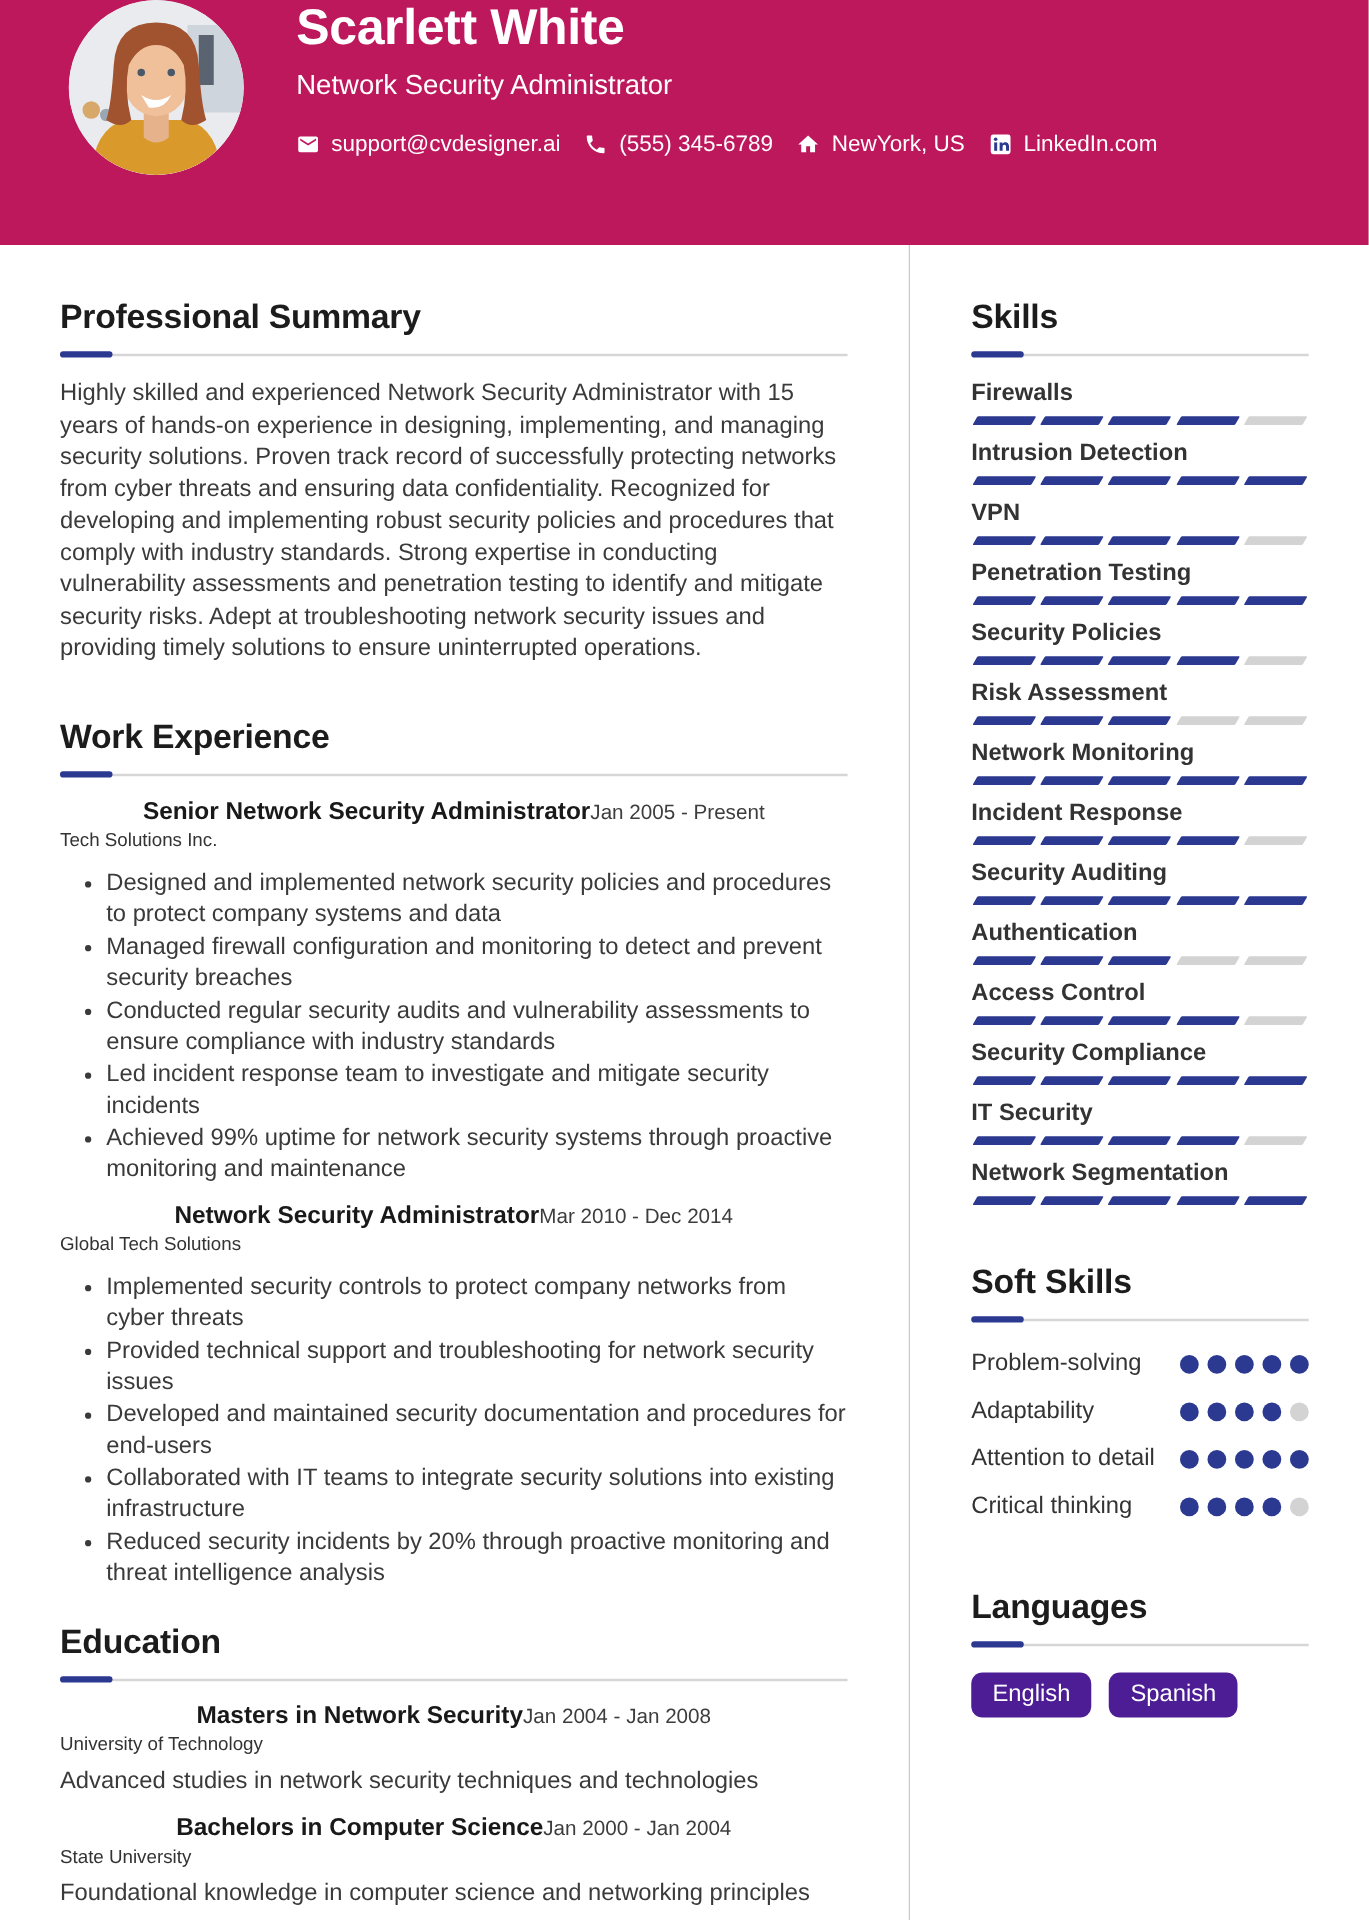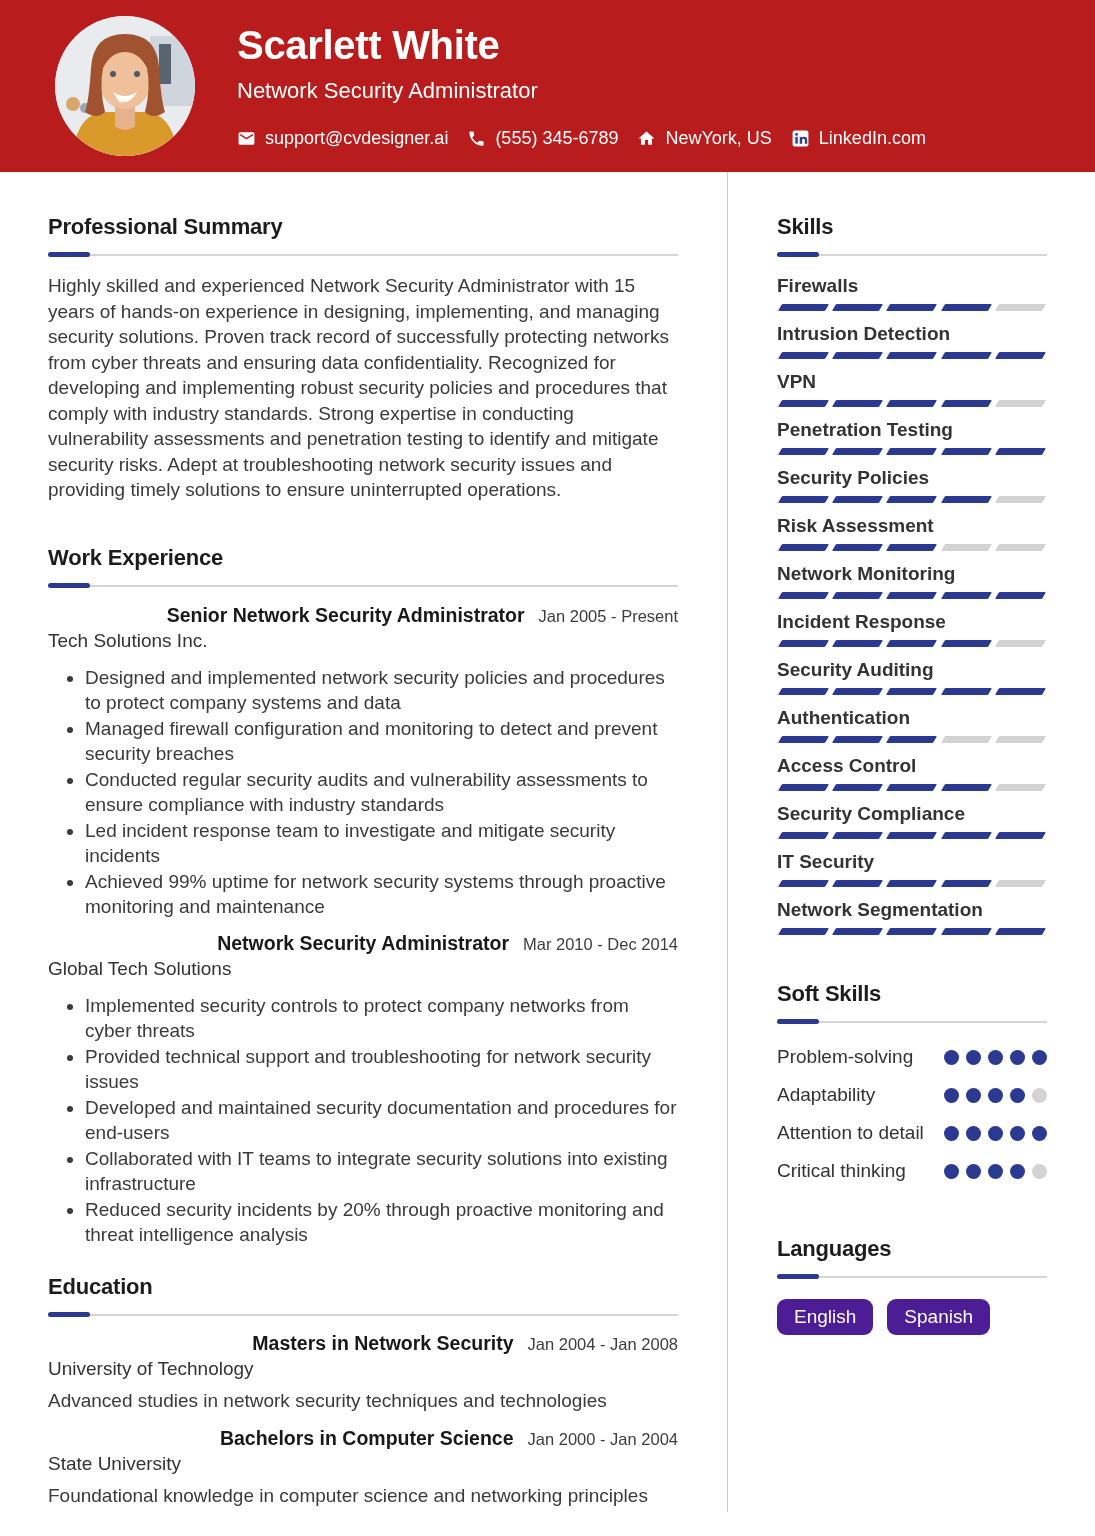--- a/index.html
+++ b/index.html
@@ -7,24 +7,24 @@
   body {
     width: 1095px; height: 1536px;
     background: #ffffff;
     font-family: "Liberation Sans", sans-serif;
     color: #3a3a3a;
     overflow: hidden;
   }
 
   
   .header {
-    height: 172px;
-    background: #b91c1c;
+    height: 196px;
+    background: #be185d;
     display: flex;
-    align-items: center;
+    align-items: flex-start;
   }
   .avatar {
     width: 140px; height: 140px;
     border-radius: 50%;
     margin-left: 55px;
     overflow: hidden;
     flex: none;
     background: #e9eaec;
   }
   .avatar svg { display: block; }
@@ -35,35 +35,35 @@
   .contact-item { display: flex; align-items: center; gap: 9px; white-space: nowrap; }
   .contact-item svg { width: 19px; height: 19px; display: block; }
 
   
   .main { display: flex; align-items: stretch; min-height: 1340px; }
   .left-col { width: 630px; margin-left: 48px; padding-top: 42px; }
   .vdivider { width: 1px; background: #c9c9c9; margin-left: 49px; }
   .right-col { width: 270px; margin-left: 49px; padding-top: 42px; }
 
   
-  .section-heading { font-size: 22px; font-weight: 700; color: #1c1c1c; letter-spacing: -0.2px; }
+  .section-heading { font-size: 27px; font-weight: 700; color: #1c1c1c; letter-spacing: -0.2px; }
   .rule { position: relative; height: 5px; margin-top: 12px; }
   .rule::before { content: ""; position: absolute; left: 0; right: 0; top: 2px; height: 2px; background: #d6d6d6; }
   .rule-accent { position: absolute; left: 0; top: 0; width: 42px; height: 5px; background: #2B3990; border-radius: 3px; }
 
   
   .summary-text { margin-top: 16px; font-size: 19px; line-height: 25.5px; color: #3a3a3a; }
   .work-section { margin-top: 42px; }
   .edu-section { margin-top: 26px; }
   .job { margin-top: 16px; }
   .job + .job { margin-top: 12px; }
-  .job-head { display: flex; justify-content: flex-end; align-items: baseline; gap: 14px; }
+  .job-head { display: flex; justify-content: center; align-items: baseline; }
   .job-title { font-size: 19.5px; font-weight: 700; color: #191919; }
   .job-date { font-size: 16.5px; color: #3d3d3d; }
-  .company { font-size: 19px; color: #333333; margin-top: 3px; }
+  .company { font-size: 15px; color: #333333; margin-top: 3px; }
   ul.bullets { margin: 13px 0 0 0; padding-left: 37px; }
   ul.bullets li { font-size: 19px; line-height: 25.5px; color: #3a3a3a; }
   .degree { margin-top: 15px; }
   .degree-desc { margin-top: 10px; font-size: 19px; color: #3a3a3a; }
 
   
   .skills-list { margin-top: 18px; font-weight: bold; }
   .skill { margin-bottom: 12px; }
   .skill-name { font-size: 19px; color: #333333; margin-bottom: 7px; }
   .skill-bar { display: flex; gap: 7px; height: 7px; padding: 0 3px; }

